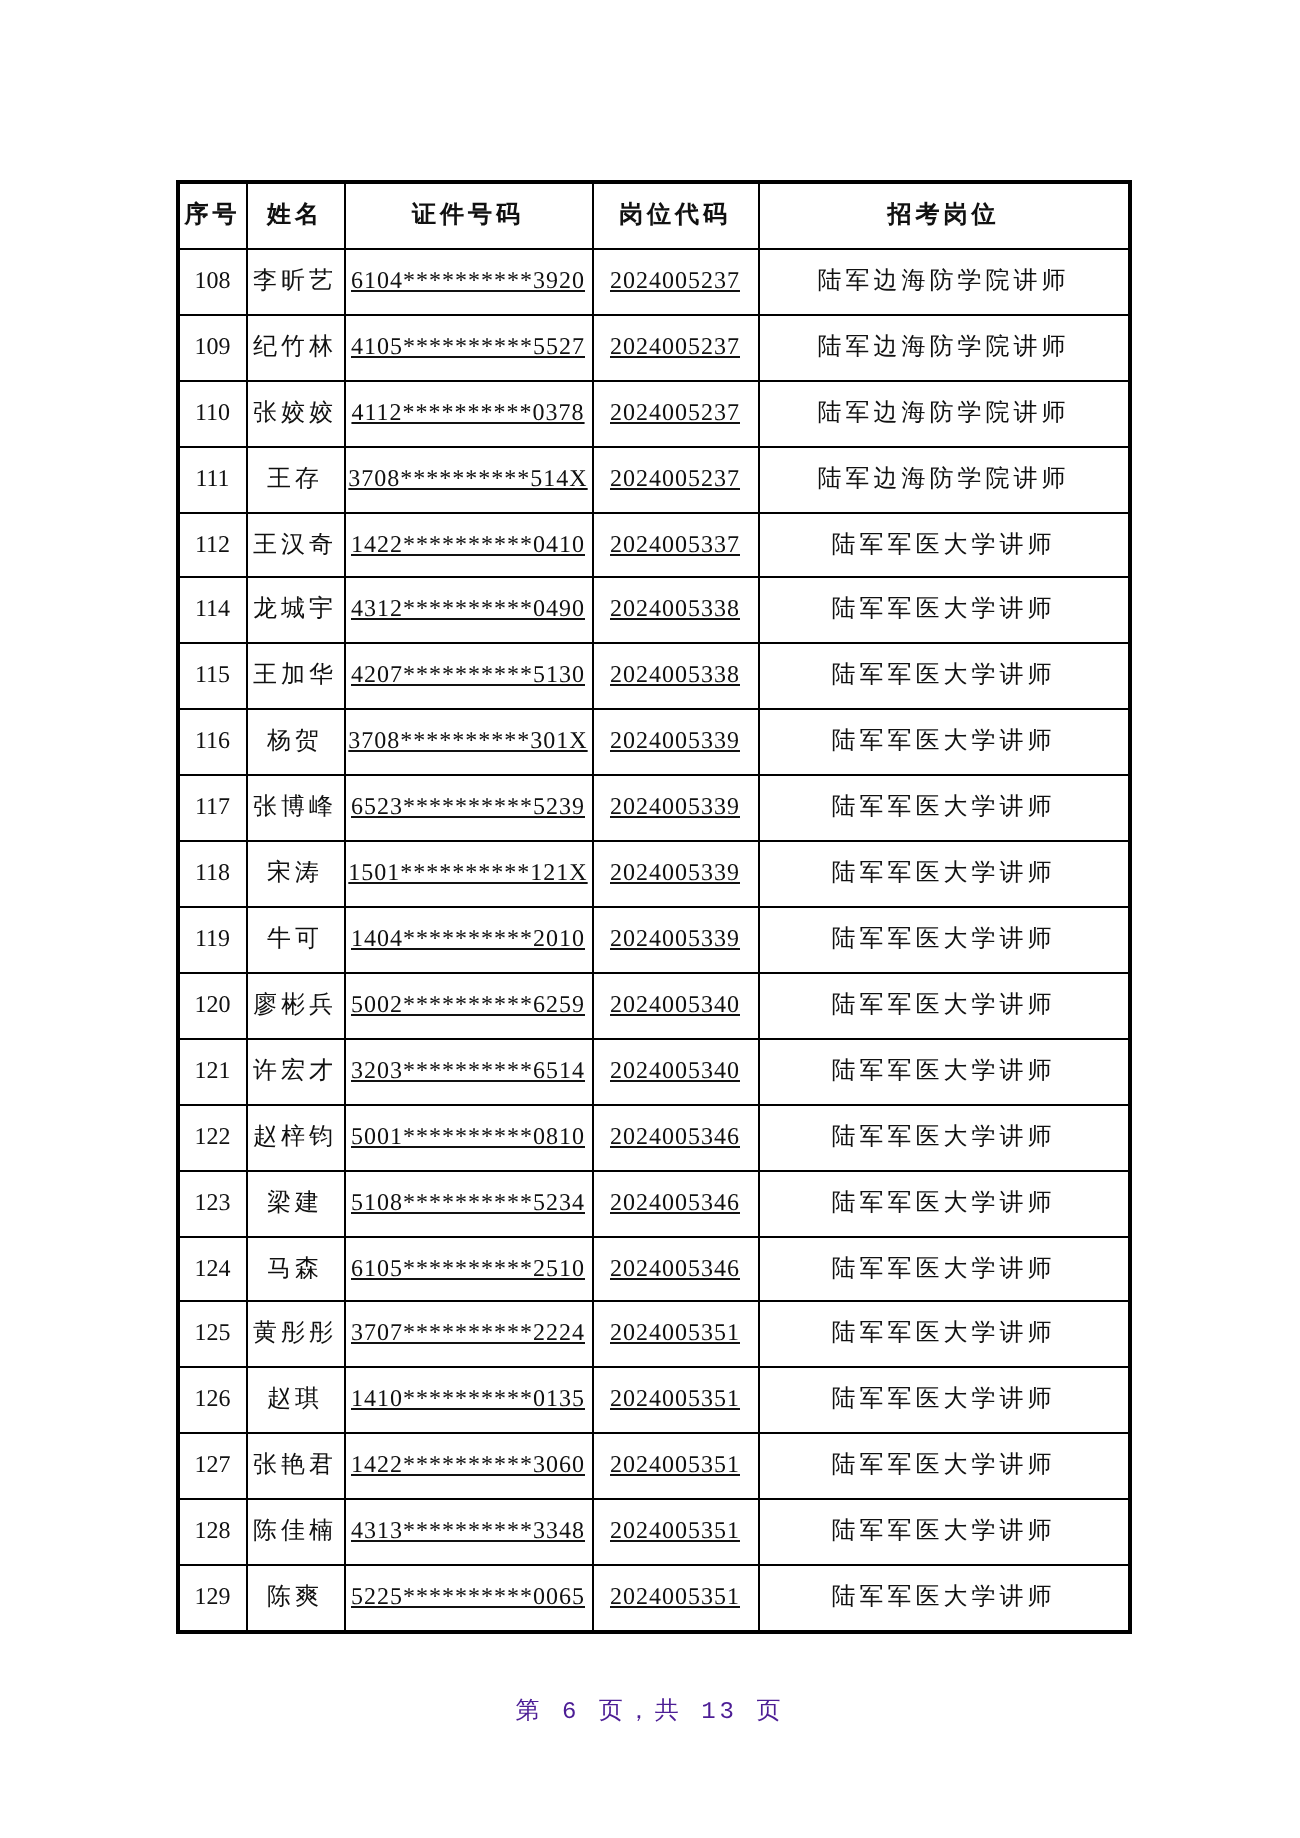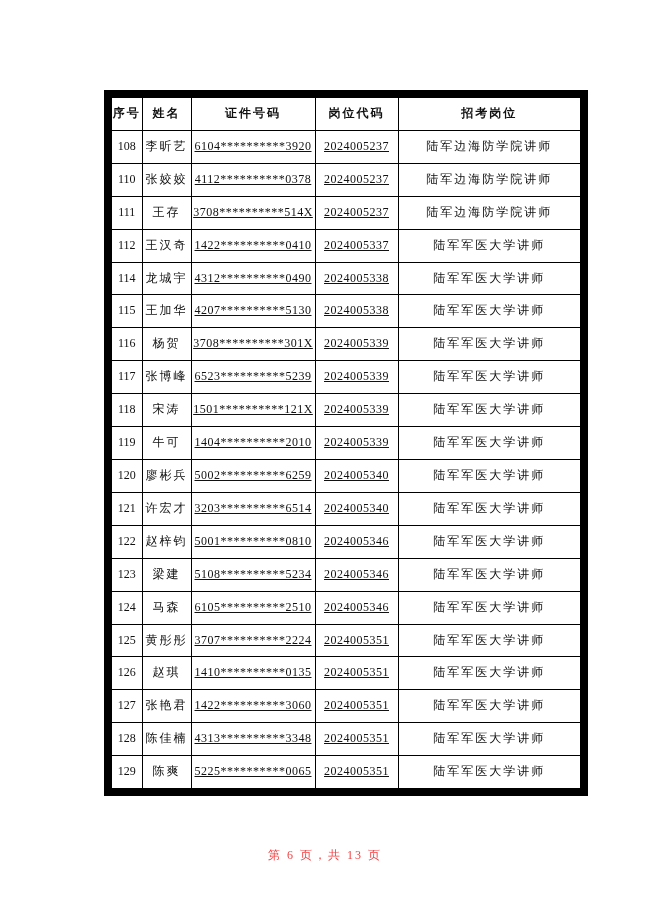--- a/index.html
+++ b/index.html
@@ -11,26 +11,26 @@
     position: relative;
     width: 650px;
     height: 919px;
     background: #ffffff;
     font-family: "Liberation Serif", "DejaVu Serif", serif;
     color: #111111;
     overflow: hidden;
   }
   table.roster {
     position: absolute;
-    left: 104px;
+    left: 88px;
     top: 90px;
     width: 476px;
     border-collapse: collapse;
     table-layout: fixed;
-    border: 8px solid #000000;
+    border: 2px solid #000000;
   }
   table.roster th,
   table.roster td {
     border: 1px solid #000000;
     height: 31.9px;
     padding: 0;
     font-size: 12px;
     line-height: 31.9px;
     text-align: center;
     white-space: nowrap;
@@ -55,21 +55,22 @@
     text-decoration: underline;
   }
   .footer {
     position: absolute;
     left: 0;
     top: 847px;
     width: 650px;
     text-align: center;
     font-size: 12px;
     letter-spacing: 2px;
-    color: #ef4444;
+    color: #4c1d95;
+    font-family: Liberation Mono, monospace;
   }
 </style>
 </head>
 <body>
 
 <div class="page">
 
   <table class="roster">
     <colgroup>
       <col style="width:34px">
@@ -89,20 +90,27 @@
     </thead>
     <tbody id="table-body">
         <tr>
           <td class="c-index">108</td>
           <td class="c-name">李昕艺</td>
           <td class="c-id">6104**********3920</td>
           <td class="c-code">2024005237</td>
           <td class="c-title">陆军边海防学院讲师</td>
         </tr>
         <tr>
+          <td class="c-index">109</td>
+          <td class="c-name">纪竹林</td>
+          <td class="c-id">4105**********5527</td>
+          <td class="c-code">2024005237</td>
+          <td class="c-title">陆军边海防学院讲师</td>
+        </tr>
+        <tr>
           <td class="c-index">110</td>
           <td class="c-name">张姣姣</td>
           <td class="c-id">4112**********0378</td>
           <td class="c-code">2024005237</td>
           <td class="c-title">陆军边海防学院讲师</td>
         </tr>
         <tr>
           <td class="c-index">111</td>
           <td class="c-name">王存</td>
           <td class="c-id">3708**********514X</td>

